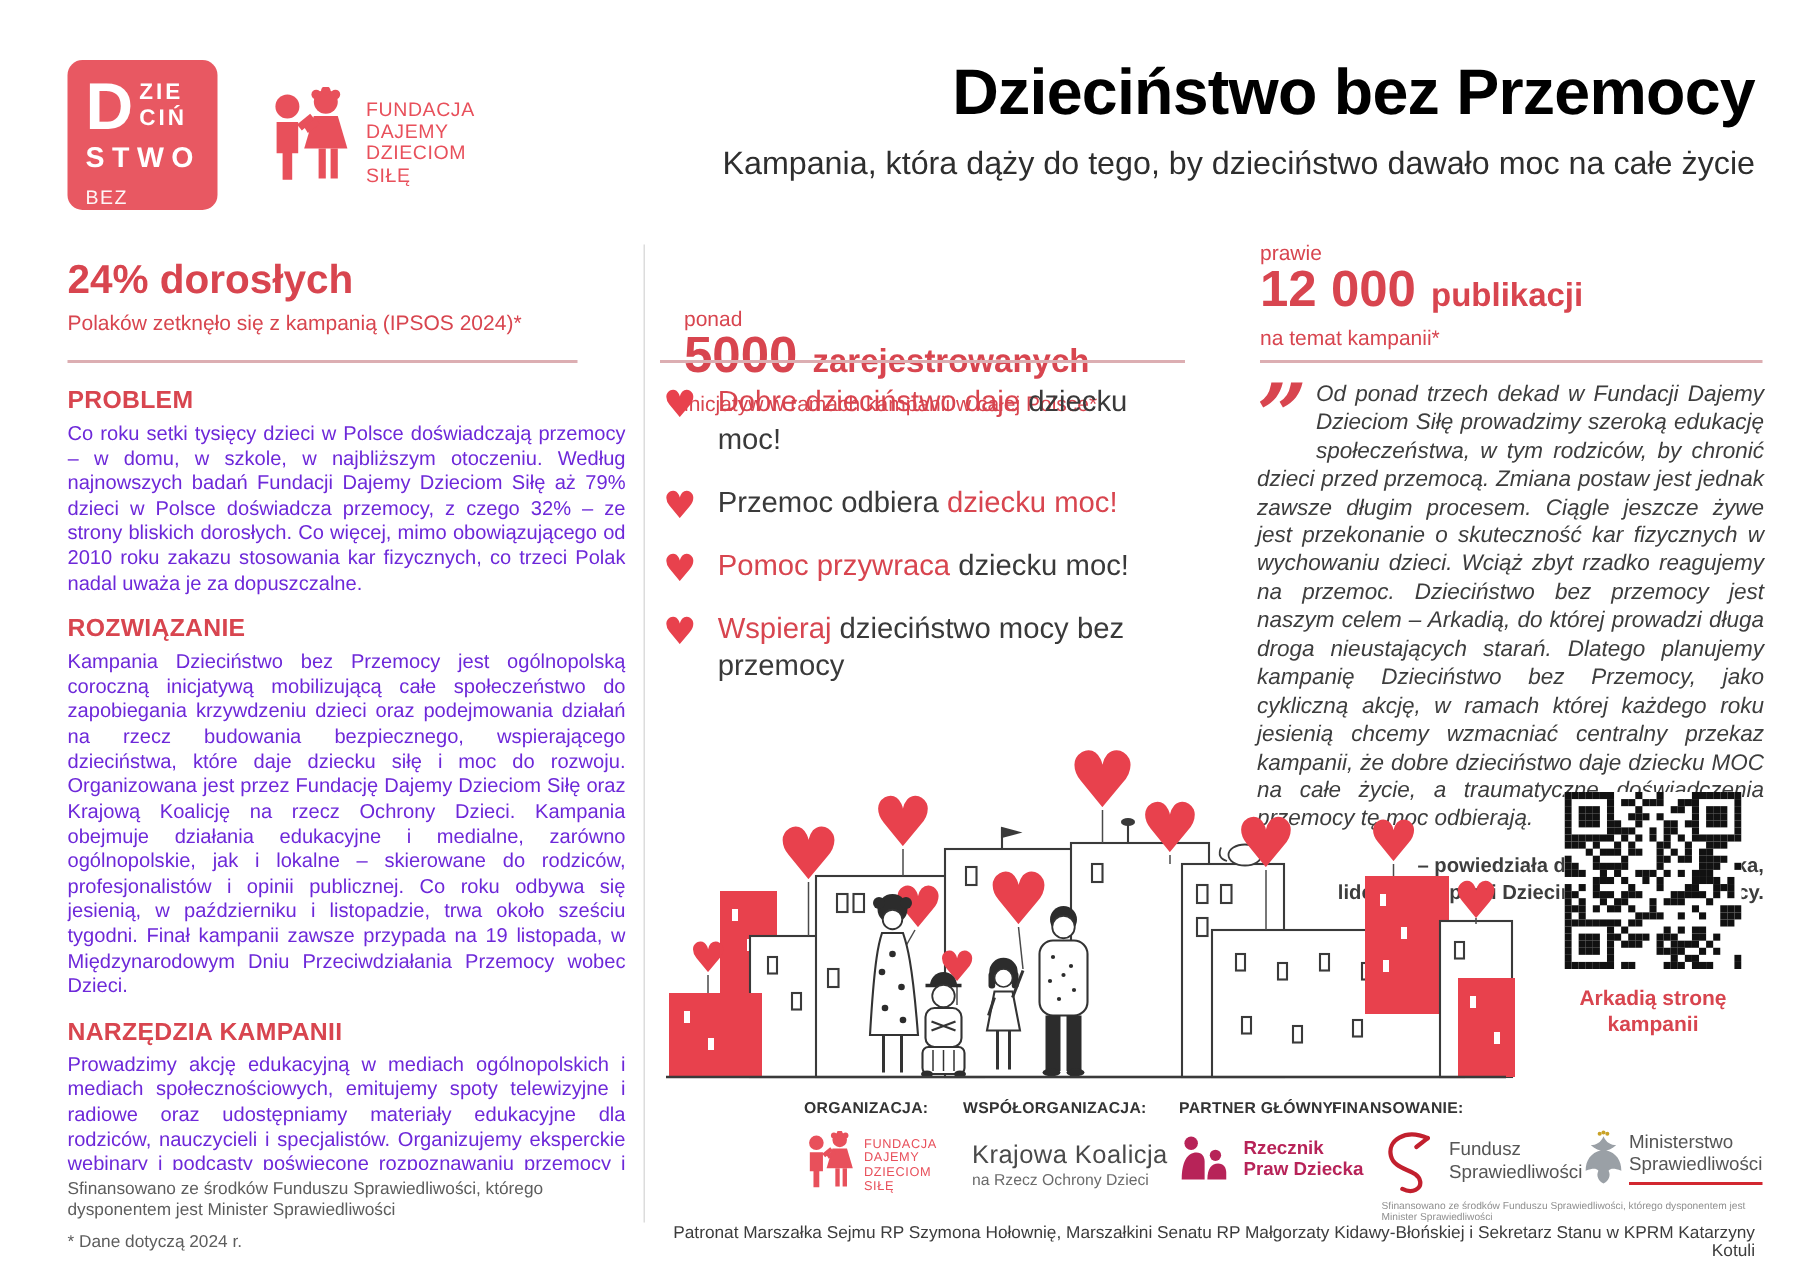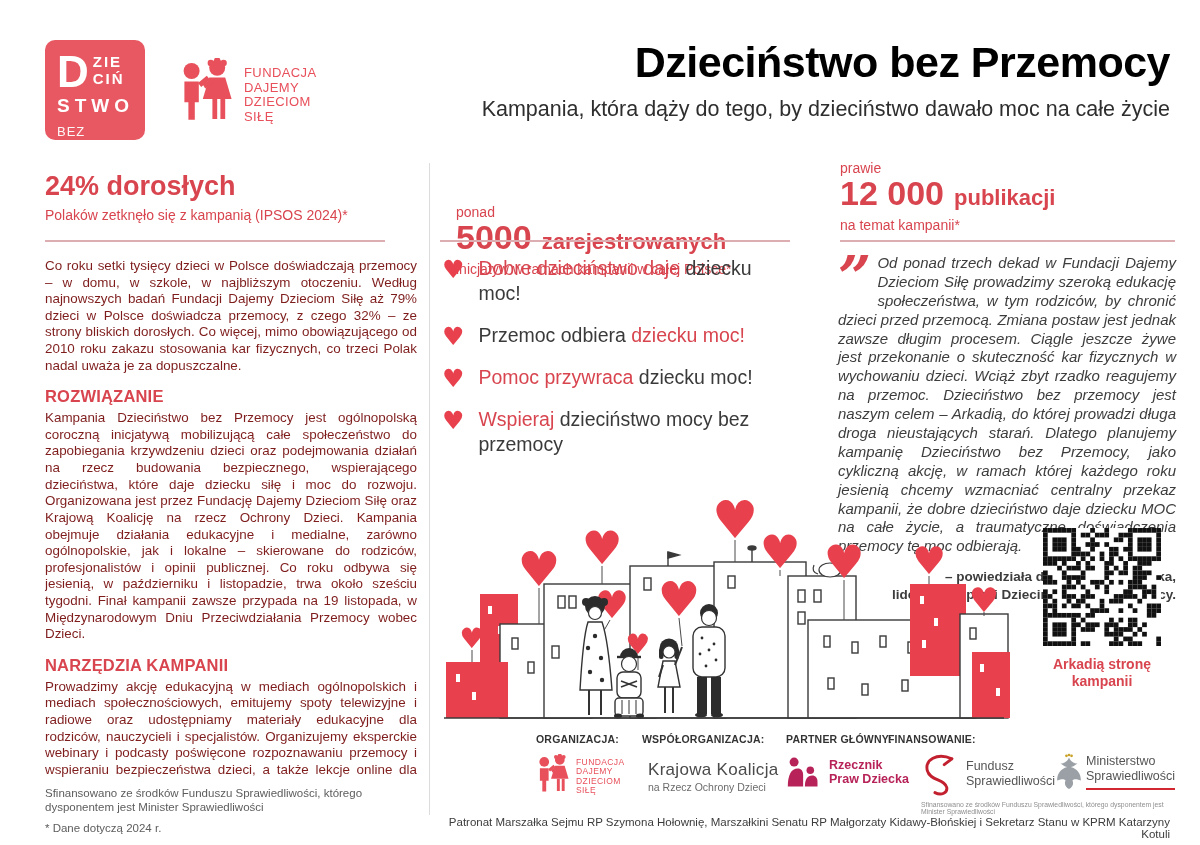--- a/index.html
+++ b/index.html
@@ -37,21 +37,21 @@
   .stat-word{font-size:22px;font-weight:bold;}
   .stat-sub{font-size:14px;margin-top:5px;}
   .hr{height:2px;background:#dcaeb2;}
   .hr-l{left:45px;top:240px;width:340px;}
   .hr-m{left:440px;top:240px;width:350px;}
   .hr-r{left:840px;top:240px;width:335px;}
   .vline{left:429px;top:163px;width:1px;height:652px;background:#dcdcdc;}
   
   .left-col{left:45px;top:258px;width:372px;height:522px;overflow:hidden;}
   .sec-h{color:#d8454f;font-size:16.5px;font-weight:bold;margin:0 0 4px 0;letter-spacing:.2px;}
-  .sec-p{font-size:13.4px;line-height:1.24;text-align:justify;margin:0 0 13px 0;color:#7f1d1d;}
+  .sec-p{font-size:13.4px;line-height:1.24;text-align:justify;margin:0 0 13px 0;color:#6d28d9;}
   .footnote{left:45px;top:786px;width:340px;font-size:11.5px;line-height:1.25;color:#5d5d5d;}
   .datanote{left:45px;top:822px;font-size:11.5px;color:#5d5d5d;}
   
   .bullets{left:442px;top:256px;width:356px;}
   .bullet{display:flex;gap:14px;margin-bottom:16px;}
   .bullet .hrt{color:#e8414d;font-size:25px;line-height:1;font-family:"DejaVu Sans",sans-serif;flex:0 0 auto;margin-top:1px;}
   .bullet .btxt{font-size:19.5px;line-height:1.3;color:#3a3a3a;white-space:pre-wrap;}
   .bullet .btxt .rd{color:#d8454f;font-weight:normal;}
   
   .quote{left:838px;top:254px;width:338px;}
@@ -149,20 +149,21 @@
   </div>
   <div class="stat-sub">na temat kampanii*</div>
 </div>
 
 <div class="abs hr hr-l"></div>
 <div class="abs hr hr-m"></div>
 <div class="abs hr hr-r"></div>
 <div class="abs vline"></div>
 
 <div class="abs left-col">
+  <h2 class="sec-h">PROBLEM</h2>
   <p class="sec-p">Co roku setki tysięcy dzieci w Polsce doświadczają przemocy – w domu, w szkole, w najbliższym otoczeniu. Według najnowszych badań Fundacji Dajemy Dzieciom Siłę aż 79% dzieci w Polsce doświadcza przemocy, z czego 32% – ze strony bliskich dorosłych. Co więcej, mimo obowiązującego od 2010 roku zakazu stosowania kar fizycznych, co trzeci Polak nadal uważa je za dopuszczalne.</p>
   <h2 class="sec-h">ROZWIĄZANIE</h2>
   <p class="sec-p">Kampania Dzieciństwo bez Przemocy jest ogólnopolską coroczną inicjatywą mobilizującą całe społeczeństwo do zapobiegania krzywdzeniu dzieci oraz podejmowania działań na rzecz budowania bezpiecznego, wspierającego dzieciństwa, które daje dziecku siłę i moc do rozwoju. Organizowana jest przez Fundację Dajemy Dzieciom Siłę oraz Krajową Koalicję na rzecz Ochrony Dzieci. Kampania obejmuje działania edukacyjne i medialne, zarówno ogólnopolskie, jak i lokalne – skierowane do rodziców, profesjonalistów i opinii publicznej. Co roku odbywa się jesienią, w październiku i listopadzie, trwa około sześciu tygodni. Finał kampanii zawsze przypada na 19 listopada, w Międzynarodowym Dniu Przeciwdziałania Przemocy wobec Dzieci.</p>
   <h2 class="sec-h">NARZĘDZIA KAMPANII</h2>
   <p class="sec-p">Prowadzimy akcję edukacyjną w mediach ogólnopolskich i mediach społecznościowych, emitujemy spoty telewizyjne i radiowe oraz udostępniamy materiały edukacyjne dla rodziców, nauczycieli i specjalistów. Organizujemy eksperckie webinary i podcasty poświęcone rozpoznawaniu przemocy i wspieraniu bezpieczeństwa dzieci, a także lekcje online dla uczniów w całej Polsce. Zapraszamy władze samorządowe, instytucja, organizacje i firmy z całej Polski do realizowania inicjatyw edukacyjnych w ramach kampanii. W pierwszej edycji kampanii (w 2024 roku) zarejestrowano ponad 5000 lokalnych inicjatyw edukacyjnych, rozświetlono na czerwono ponad 2600 budynków, a w lekcjach online uczestniczyło 200 000 dzieci. Ponad 10 000 profesjonalistów przeszło szkolenia w zakresie rozpoznawania i reagowania na przemoc wobec dzieci. W ramach kampanii powstał Manifest kampanii jako symboliczny znak sprzeciwu wobec krzywdzenia dzieci.</p>
 </div>
 <div class="abs footnote">Sfinansowano ze środków Funduszu Sprawiedliwości, którego dysponentem jest Minister Sprawiedliwości</div>
 <div class="abs datanote">* Dane dotyczą 2024 r.</div>
 
 <div class="abs bullets">

